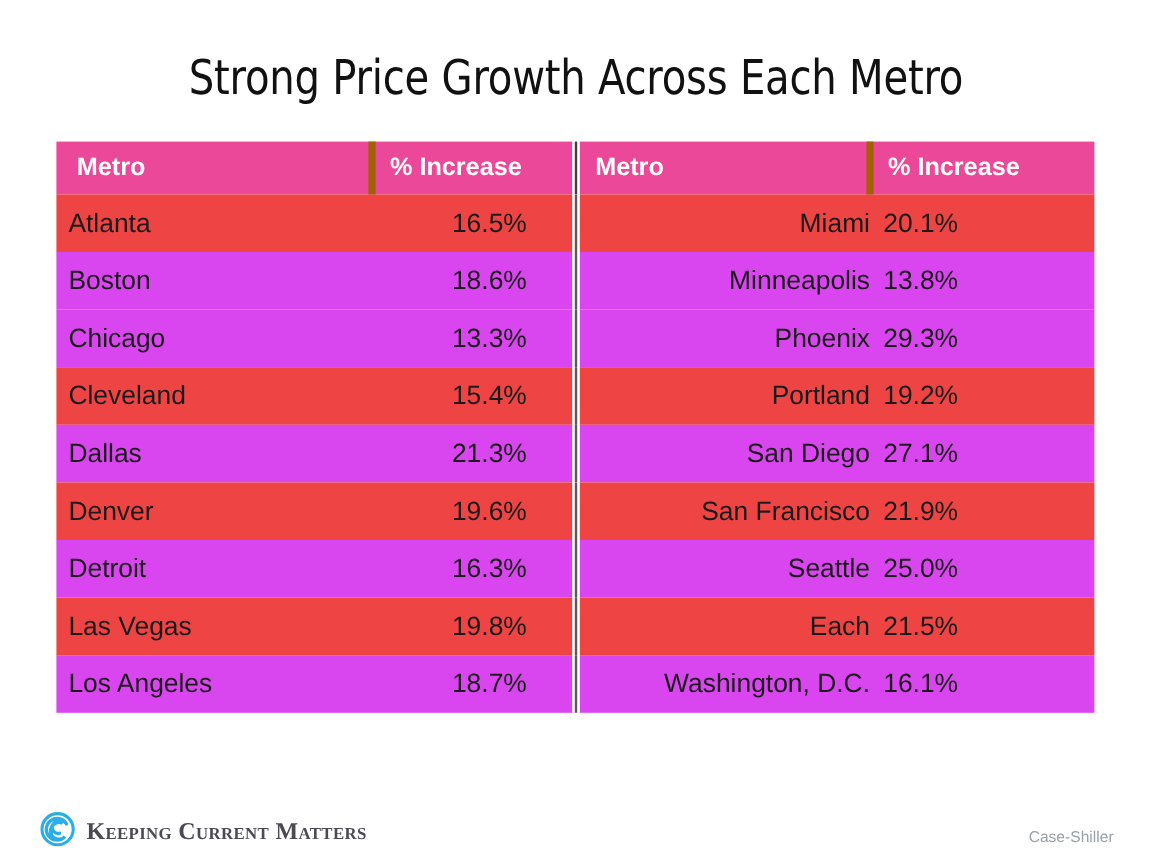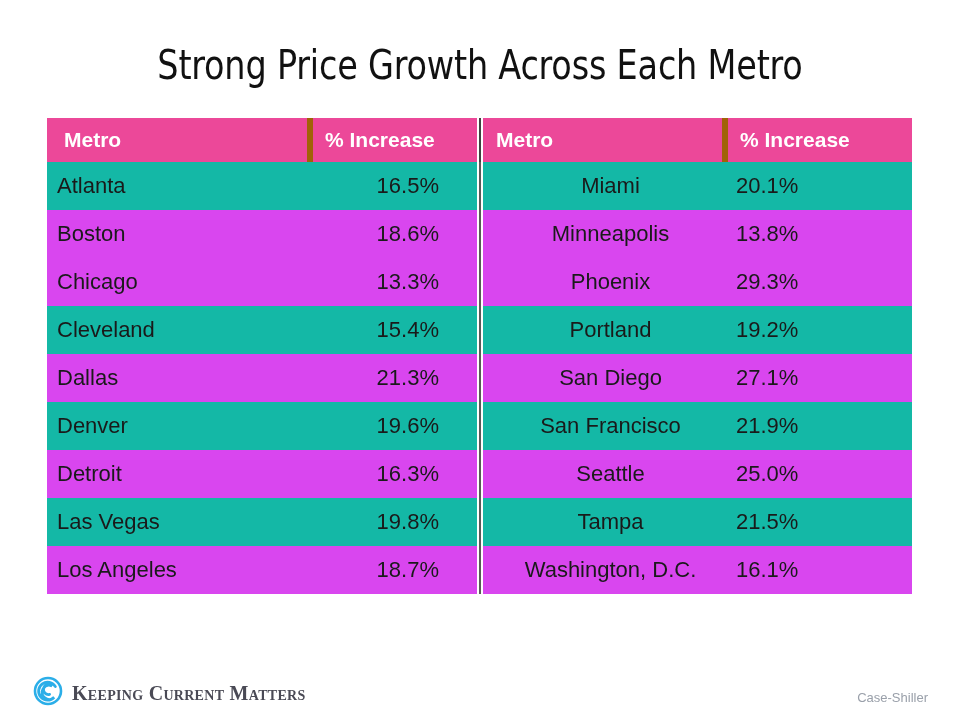--- a/index.html
+++ b/index.html
@@ -64,25 +64,25 @@
   
   .hdr-pct, .hdr-pct-r { border-left: 6px solid #a16207; }
 
   .body-row td {
     height: 48px;
     font-size: 22px;
     color: #1a1a1a;
     font-family: "Liberation Sans", sans-serif;
   }
   .band td { background: #d946ef; }
-  .plain td { background: #14b8a6; }
+  .plain td { background: #ef4444; }
 
   .c-name    { text-align: left;  padding-left: 10px !important; }
   .c-val     { text-align: right; padding-right: 38px !important; }
-  .c-name-r  { text-align: center;  padding-left: 13px !important; }
+  .c-name-r  { text-align: right;  padding-left: 13px !important; }
   .c-val-r   { text-align: left;  padding-left: 11px !important; }
 
   
   .divider-cell {
     width: 6px;
     background: #ffffff !important;
     position: relative;
   }
   .divider-cell::after {
     content: "";
@@ -206,21 +206,21 @@
         <td class="c-name">Detroit</td>
         <td class="c-val">16.3%</td>
         <td class="divider-cell"></td>
         <td class="c-name-r">Seattle</td>
         <td class="c-val-r">25.0%</td>
       </tr>
       <tr class="body-row plain">
         <td class="c-name">Las Vegas</td>
         <td class="c-val">19.8%</td>
         <td class="divider-cell"></td>
-        <td class="c-name-r">Tampa</td>
+        <td class="c-name-r">Each</td>
         <td class="c-val-r">21.5%</td>
       </tr>
       <tr class="body-row band">
         <td class="c-name">Los Angeles</td>
         <td class="c-val">18.7%</td>
         <td class="divider-cell"></td>
         <td class="c-name-r">Washington, D.C.</td>
         <td class="c-val-r">16.1%</td>
       </tr>
     </tbody>

